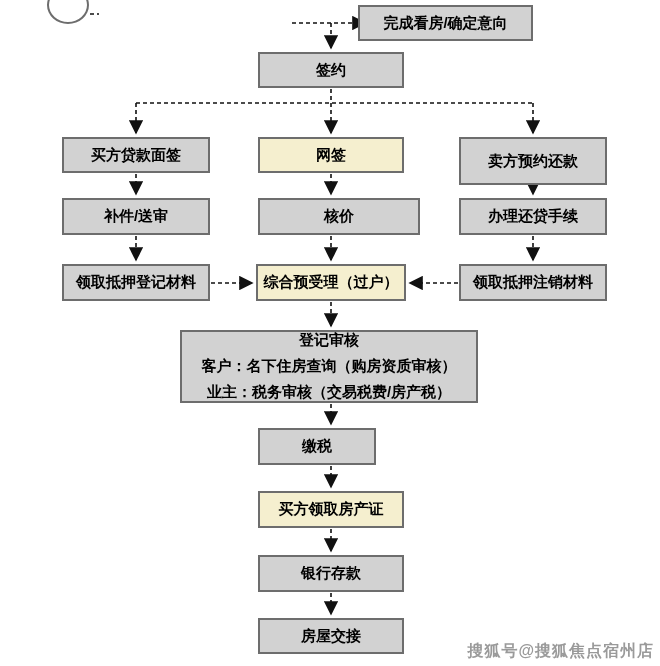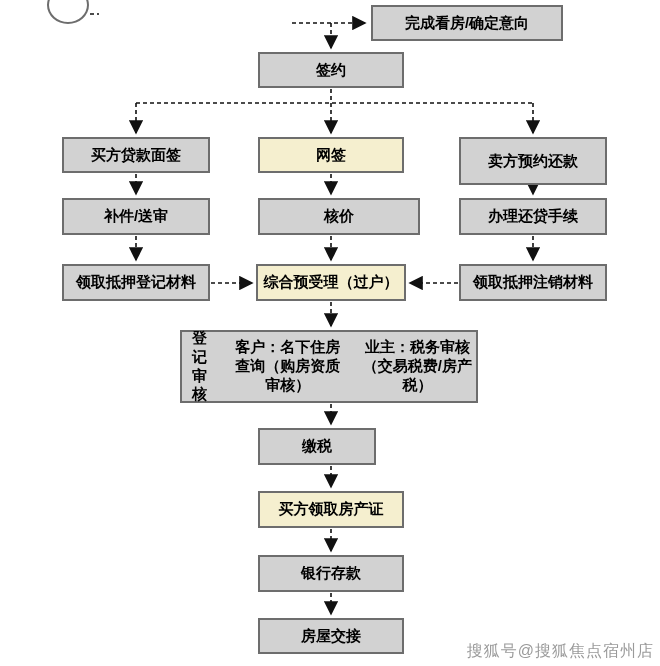--- a/index.html
+++ b/index.html
@@ -7,29 +7,29 @@
   .canvas { position: relative; width: 660px; height: 666px; background: #ffffff; overflow: hidden; }
   .arrows { position: absolute; left: 0; top: 0; z-index: 1; }
   .node {
     position: absolute; z-index: 2; box-sizing: border-box;
     border: 2px solid #6d6d6d; background: #d2d2d2;
     display: flex; align-items: center; justify-content: center;
     font-size: 15px; font-weight: 700; color: #000000; text-align: center;
     line-height: 1.25;
   }
   .node.yellow { background: #f5efcf; }
-  .node.review { justify-content: center; gap: 18px; padding: 3px 4px; }
+  .node.review { flex-direction: column; justify-content: center; gap: 7px; padding: 3px 4px; }
   .startnode {
     position: absolute; z-index: 2; box-sizing: border-box;
     left: 47px; top: -14px; width: 42px; height: 38px;
     border: 2px solid #6d6d6d; border-radius: 50%; background: #ffffff;
   }
   .watermark {
     position: absolute; z-index: 3; right: 6px; bottom: 4px;
-    font-size: 16px; font-weight: 400; color: #9a9a9a; letter-spacing: 1px;
+    font-size: 16px; font-weight: 700; color: #9a9a9a; letter-spacing: 1px;
   }
 </style>
 </head>
 <body>
 
 <div class="canvas">
 
   <svg class="arrows" width="660" height="666" viewBox="0 0 660 666">
     <defs>
       <marker id="ah" markerWidth="9" markerHeight="9" refX="8" refY="4.5" orient="auto">
@@ -72,21 +72,21 @@
 
       <path d="M331 529 L331 551" marker-end="url(#ah)"></path>
 
       <path d="M331 593 L331 614" marker-end="url(#ah)"></path>
     </g>
   </svg>
 
   <div class="startnode"></div>
 
 
-  <div class="node gray" style="left:371px;top:5px;width:192px;height:36px">
+  <div class="node gray" style="left:358px;top:5px;width:175px;height:36px">
     <span>完成看房/确定意向</span>
   </div>
 
   <div class="node gray" style="left:258px;top:52px;width:146px;height:36px">
     <span>签约</span>
   </div>
 
   <div class="node yellow" style="left:258px;top:137px;width:146px;height:36px">
     <span>网签</span>
   </div>

